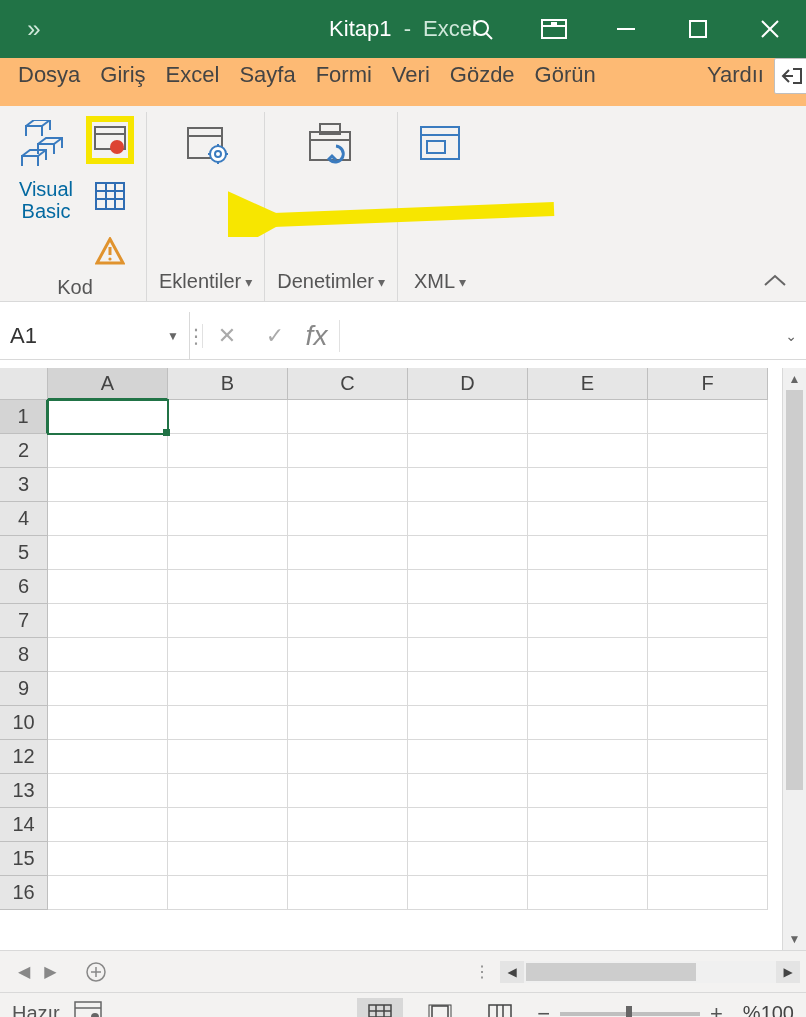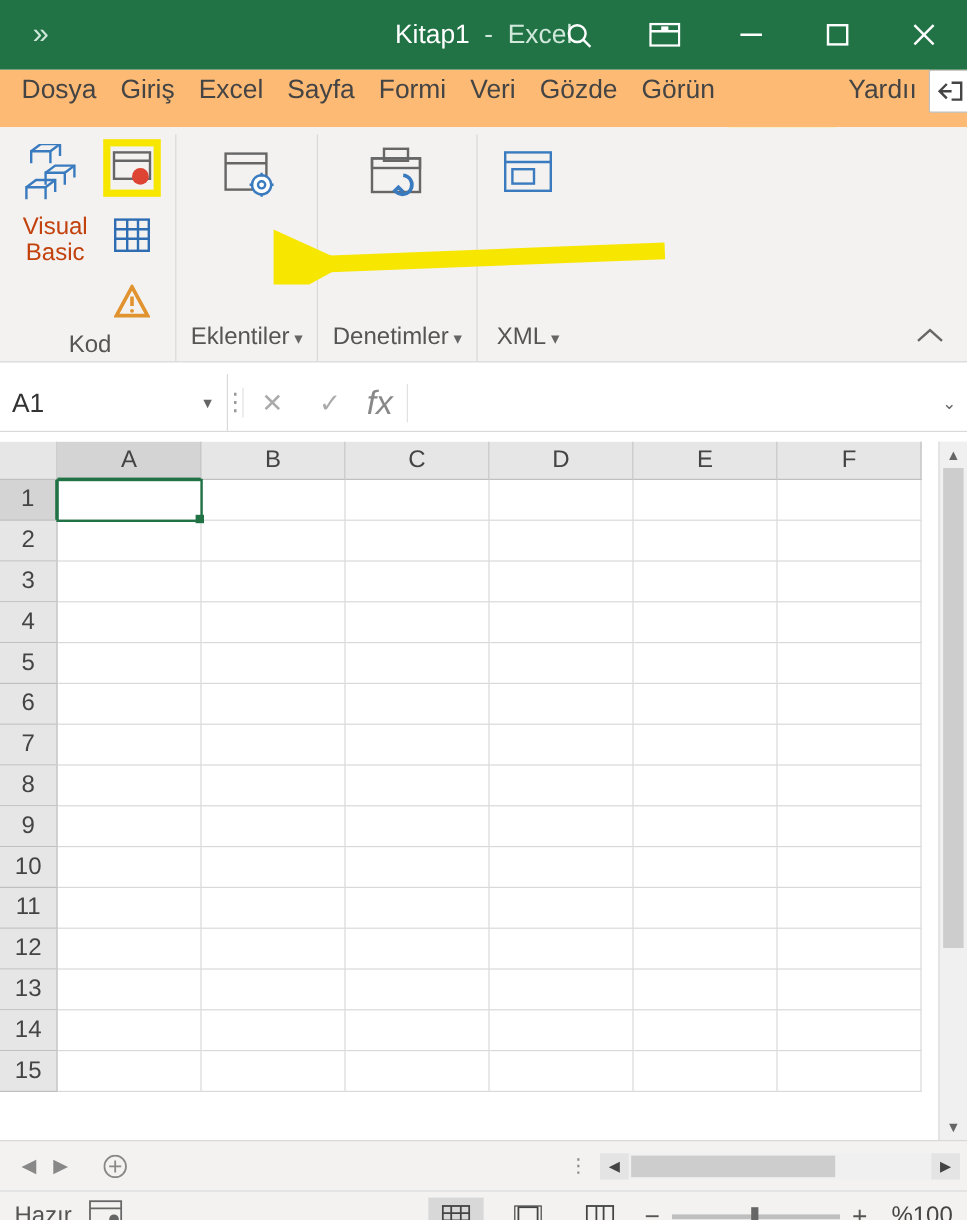--- a/index.html
+++ b/index.html
@@ -41,21 +41,21 @@
     height: 196px; background:#f3f2f1; border-bottom:1px solid #d9d9d9; display:flex;
     align-items:flex-start; padding:6px 4px 0 4px; position:relative;
   }
   .group { display:flex; flex-direction:column; align-items:center; padding:0 12px; height:100%;}
   .group + .group { border-left:1px solid #d9d9d9;}
   .group .controls { display:flex; align-items:flex-start; gap:10px; flex:1;}
   .group .glabel { font-size:20px; color:#555; padding-bottom:8px; display:flex; align-items:center; gap:4px;justify-content:center;}
   .group .glabel .chev { font-size:14px; color:#666;}
   .bigbtn { display:flex; flex-direction:column; align-items:center; gap:6px; padding:4px 2px 0 2px;}
   .bigbtn .ico { width:56px; height:56px; display:flex; align-items:center; justify-content:center; }
-  .bigbtn .lbl { font-size:20px; color:#c2410c; text-align:center; line-height:1.1;}
+  .bigbtn .lbl { font-size:20px; color:#0369a1; text-align:center; line-height:1.1;}
   .smallcol { display:flex; flex-direction:column; gap:8px; padding-top:4px;}
   .smallico { width:48px; height:48px; display:flex; align-items:center; justify-content:center;}
   .ribbon-collapse { position:absolute; right:18px; bottom:8px; }
   .hilite { border:6px solid #f7e600; }
 
   
   .arrow-overlay {
     position:absolute; left:228px; top:85px; width:330px; height:46px; pointer-events:none;
   }
 
@@ -434,29 +434,20 @@
     <div class="row">
         <div class="rowhead">10</div>
         <div class="cell"></div>
         <div class="cell"></div>
         <div class="cell"></div>
         <div class="cell"></div>
         <div class="cell"></div>
         <div class="cell"></div>
       </div>
     <div class="row">
-        <div class="rowhead">11</div>
-        <div class="cell"></div>
-        <div class="cell"></div>
-        <div class="cell"></div>
-        <div class="cell"></div>
-        <div class="cell"></div>
-        <div class="cell"></div>
-      </div>
-    <div class="row">
         <div class="rowhead">12</div>
         <div class="cell"></div>
         <div class="cell"></div>
         <div class="cell"></div>
         <div class="cell"></div>
         <div class="cell"></div>
         <div class="cell"></div>
       </div>
     <div class="row">
         <div class="rowhead">13</div>
@@ -471,20 +462,29 @@
         <div class="rowhead">14</div>
         <div class="cell"></div>
         <div class="cell"></div>
         <div class="cell"></div>
         <div class="cell"></div>
         <div class="cell"></div>
         <div class="cell"></div>
       </div>
     <div class="row">
         <div class="rowhead">15</div>
+        <div class="cell"></div>
+        <div class="cell"></div>
+        <div class="cell"></div>
+        <div class="cell"></div>
+        <div class="cell"></div>
+        <div class="cell"></div>
+      </div>
+    <div class="row">
+        <div class="rowhead">16</div>
         <div class="cell"></div>
         <div class="cell"></div>
         <div class="cell"></div>
         <div class="cell"></div>
         <div class="cell"></div>
         <div class="cell"></div>
       </div>
   </div>
   <div class="vscroll">
     <div class="up">▲</div>

